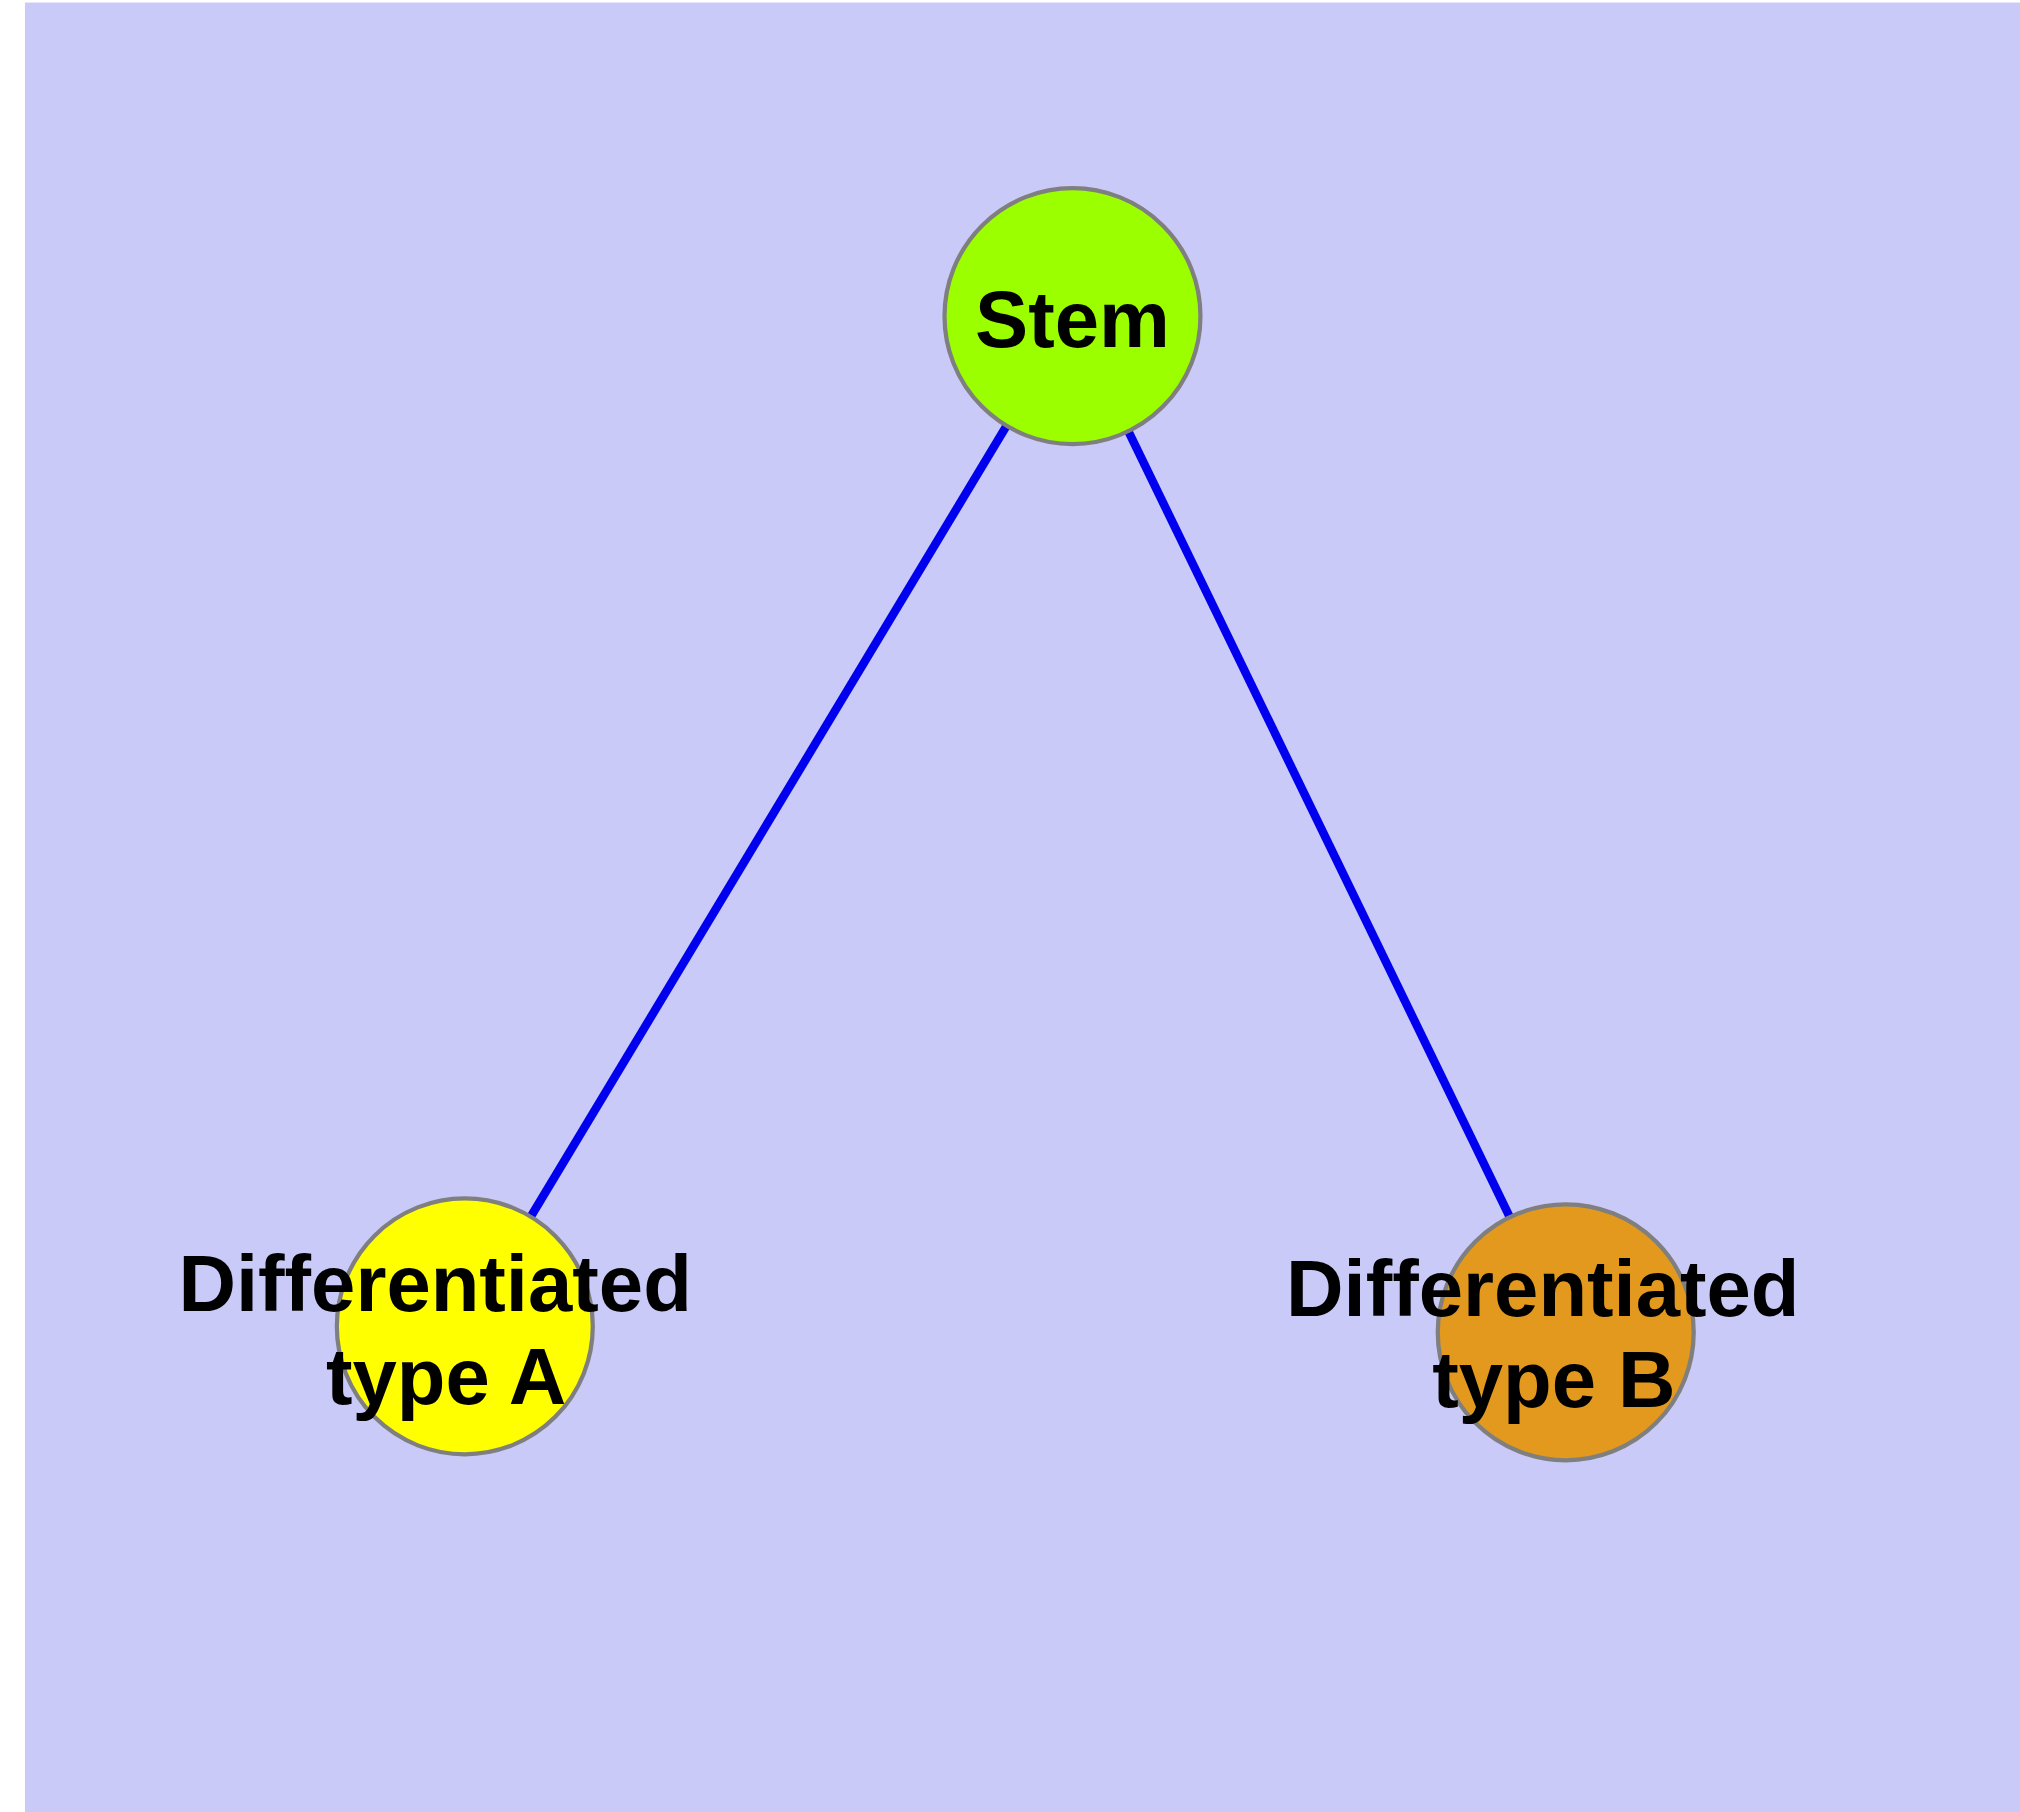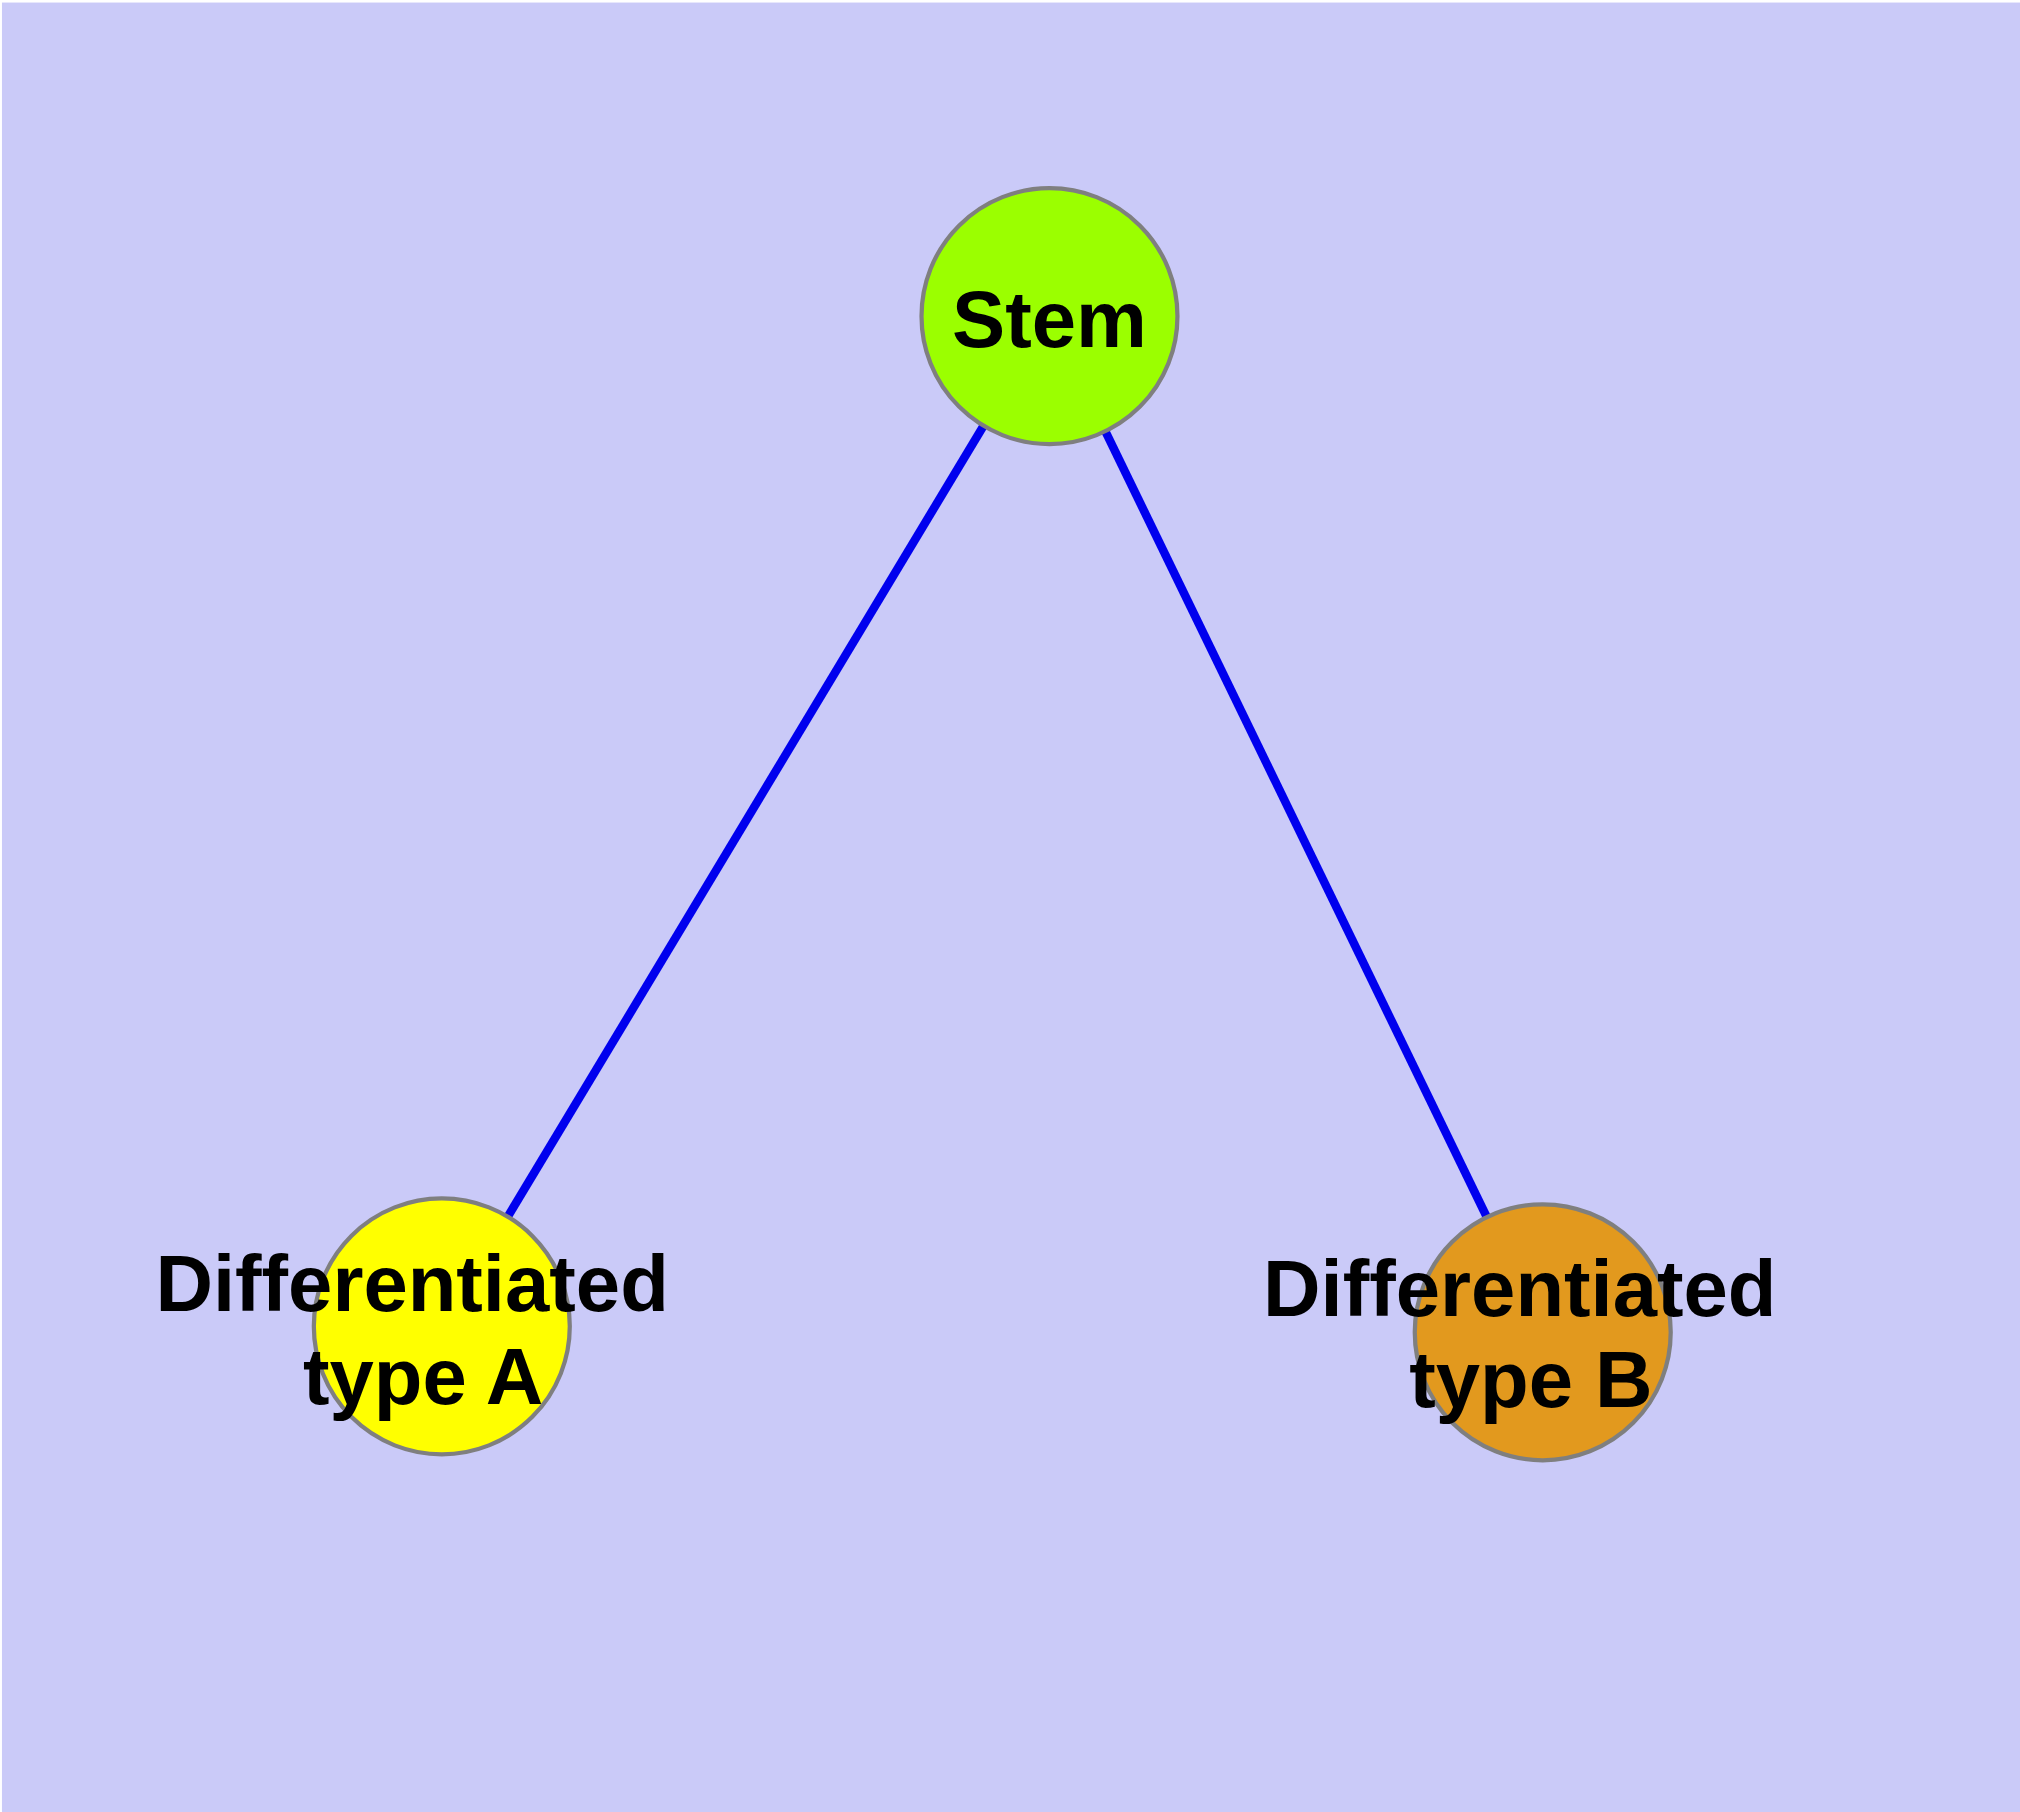--- a/index.html
+++ b/index.html
@@ -9,20 +9,21 @@
     background: #ffffff;
     width: 2021px;
     height: 1812px;
     overflow: hidden;
   }
   .stage {
     position: relative;
     width: 1730px;
     height: 1812px;
     font-family: "Liberation Sans", sans-serif;
+    margin-left: 23px;
   }
   svg.graph {
     position: absolute;
     top: 0;
     left: 0;
     display: block;
   }
   .node-label {
     font-family: "Liberation Sans", sans-serif;
     font-weight: bold;

